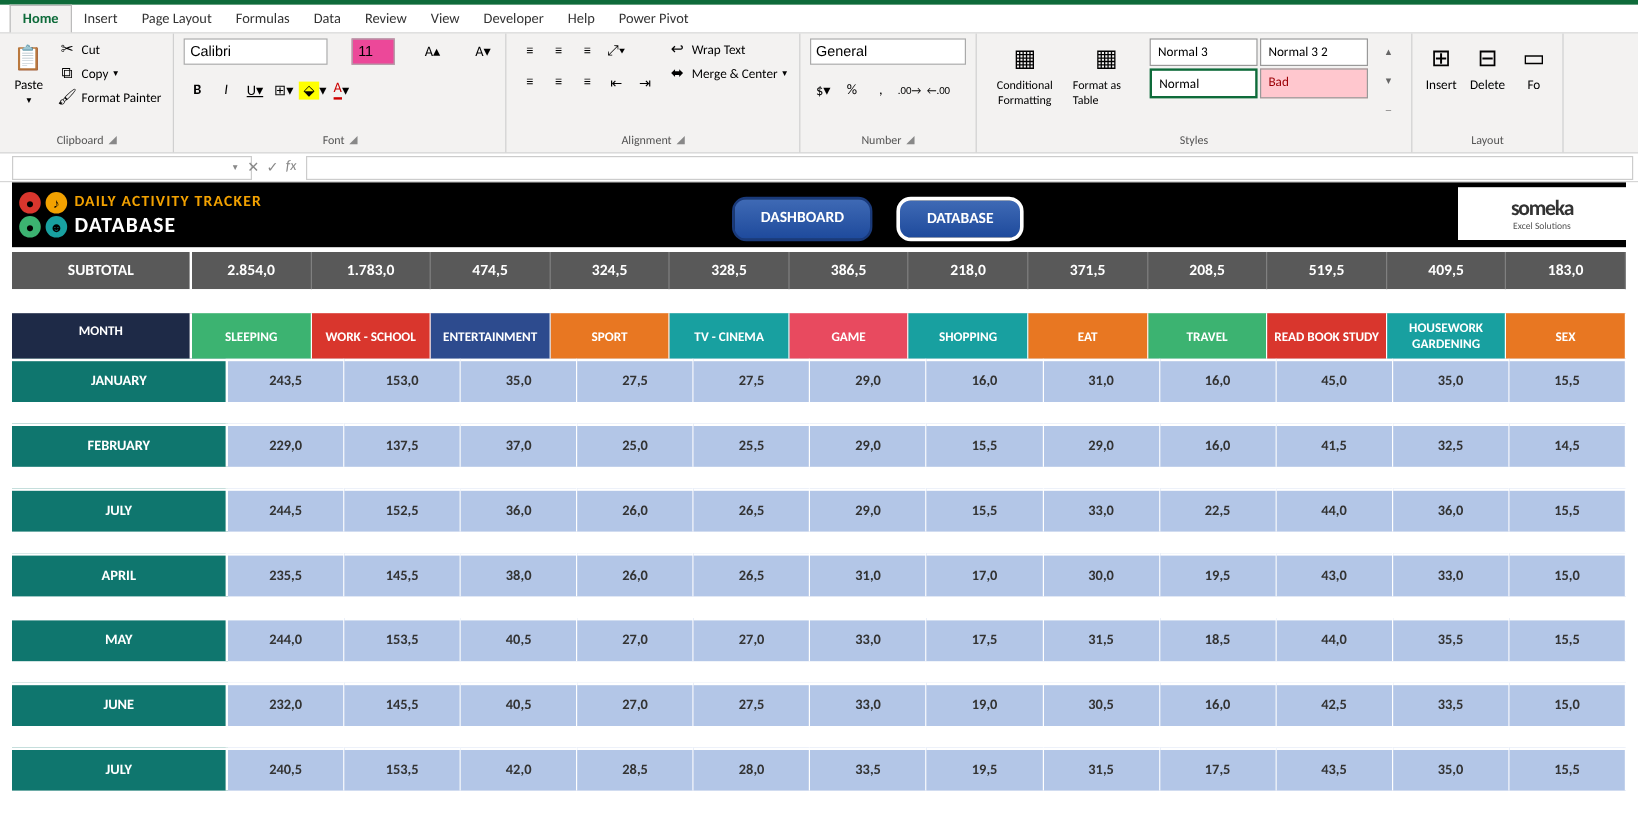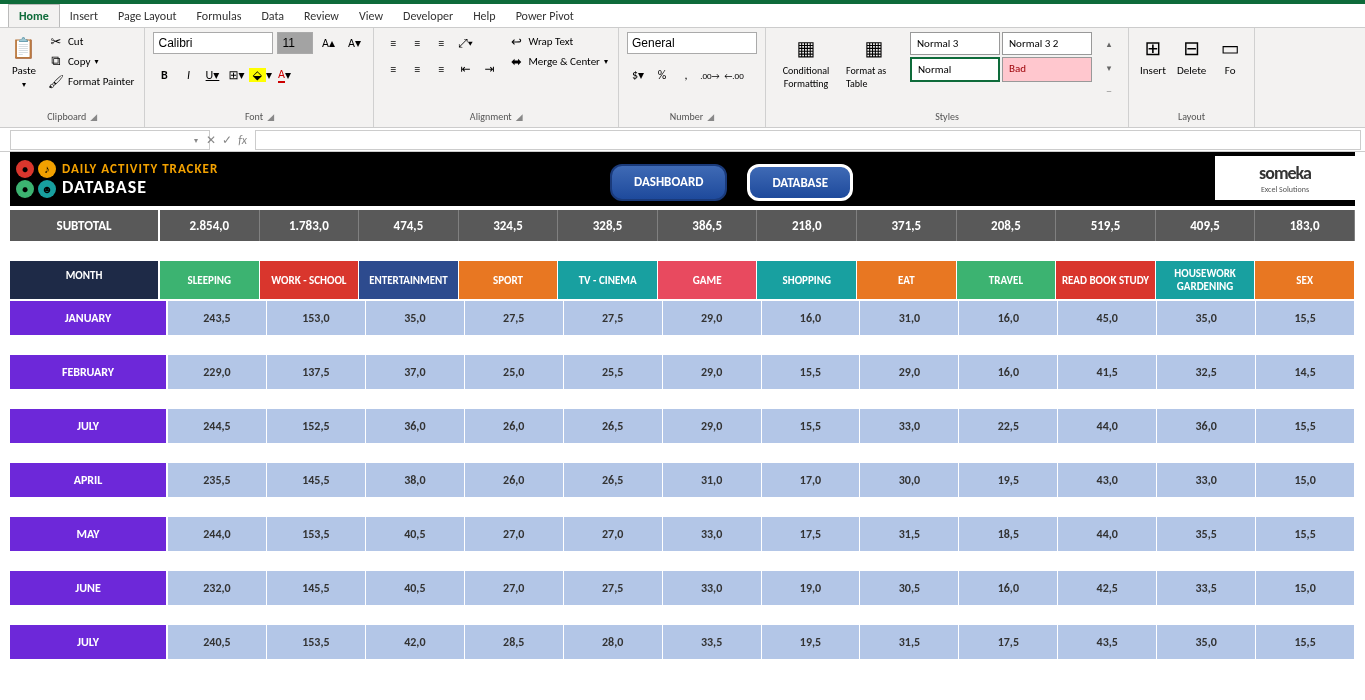--- a/index.html
+++ b/index.html
@@ -16,23 +16,23 @@
 .group-label { font-size: 10px; color: #555; text-align: center; display: flex; justify-content: center; align-items: center; gap: 4px; }
 .group-label .dlg { font-size: 9px; color: #888; }
 .group-content { display: flex; align-items: flex-start; gap: 6px; flex: 1; }
 
 .big-btn { display: flex; flex-direction: column; align-items: center; gap: 2px; font-size: 11px; padding: 2px; cursor: pointer; }
 .big-icon { width: 28px; height: 28px; display: flex; align-items: center; justify-content: center; font-size: 20px; }
 .col3 { display: flex; flex-direction: column; gap: 2px; font-size: 11px; }
 .col3 > div { display: flex; align-items: center; gap: 4px; padding: 1px 2px; cursor: pointer; }
 .ico { width: 16px; height: 16px; display: inline-flex; align-items: center; justify-content: center; font-size: 13px; }
 
-.font-row1 { display: flex; gap: 4px; align-items: center; margin-bottom: 4px; }
+.font-row1 { display: flex; gap: 20px; align-items: center; margin-bottom: 4px; }
 .font-name { width: 120px; height: 22px; border: 1px solid #aaa; background: #fff; padding: 2px 4px; font-size: 12px; }
-.font-size { width: 36px; height: 22px; border: 1px solid #aaa; background: #a3a3a3; padding: 2px 4px; font-size: 12px; }
+.font-size { width: 36px; height: 22px; border: 1px solid #aaa; background: #ec4899; padding: 2px 4px; font-size: 12px; }
 .font-row2 { display: flex; gap: 2px; align-items: center; }
 .btn-sq { width: 22px; height: 22px; display: flex; align-items: center; justify-content: center; cursor: pointer; border: 1px solid transparent; }
 
 .num-sel { width: 130px; height: 22px; border: 1px solid #aaa; background: #fff; padding: 2px 4px; font-size: 12px; margin-bottom: 4px; }
 
 .styles-box { display: grid; grid-template-columns: 90px 90px; gap: 2px; font-size: 11px; }
 .style-cell { border: 1px solid #999; padding: 4px 6px; cursor: pointer; }
 .style-normal { background: #fff; }
 .style-normal.sel { border: 2px solid #0e6b3a; }
 .style-bad { background: #ffc7ce; color: #9c0006; }
@@ -62,21 +62,21 @@
 .subtotal-row .rh { width: 150px; text-align: center; padding: 8px 0; border-right: 2px solid #fff; }
 .subtotal-row .c { flex: 1; text-align: center; padding: 8px 0; border-right: 1px solid #808080; }
 
 .gap-row { height: 20px; background: #fff; }
 
 .cat-row { display: flex; font-size: 11px; font-weight: bold; color: #fff; }
 .cat-row .rh { width: 150px; background: #1e2a47; text-align: center; padding: 8px 0; border-right: 2px solid #fff; }
 .cat-row .c { flex: 1; text-align: center; padding: 6px 2px; border-right: 1px solid #fff; display: flex; align-items: center; justify-content: center; }
 
 .data-row { display: flex; font-size: 12px; font-weight: bold; }
-.data-row .rh { width: 158px; background: #6d28d9; color: #fff; text-align: center; padding: 10px 0; border-right: 2px solid #fff; border-top: 2px solid #fff; font-size: 12px; }
+.data-row .rh { width: 180px; background: #0f766e; color: #fff; text-align: center; padding: 10px 0; border-right: 2px solid #fff; border-top: 2px solid #fff; font-size: 12px; }
 .data-row .c { flex: 1; background: #b3c6e7; color: #333; text-align: center; padding: 10px 0; border-right: 1px solid #fff; border-top: 2px solid #fff; }
 .gap2 { height: 18px; background: #fff; }
 
 </style>
 </head>
 <body>
 
 <div class="titlebar"></div>
 
 <div class="tabs" id="tabs">

